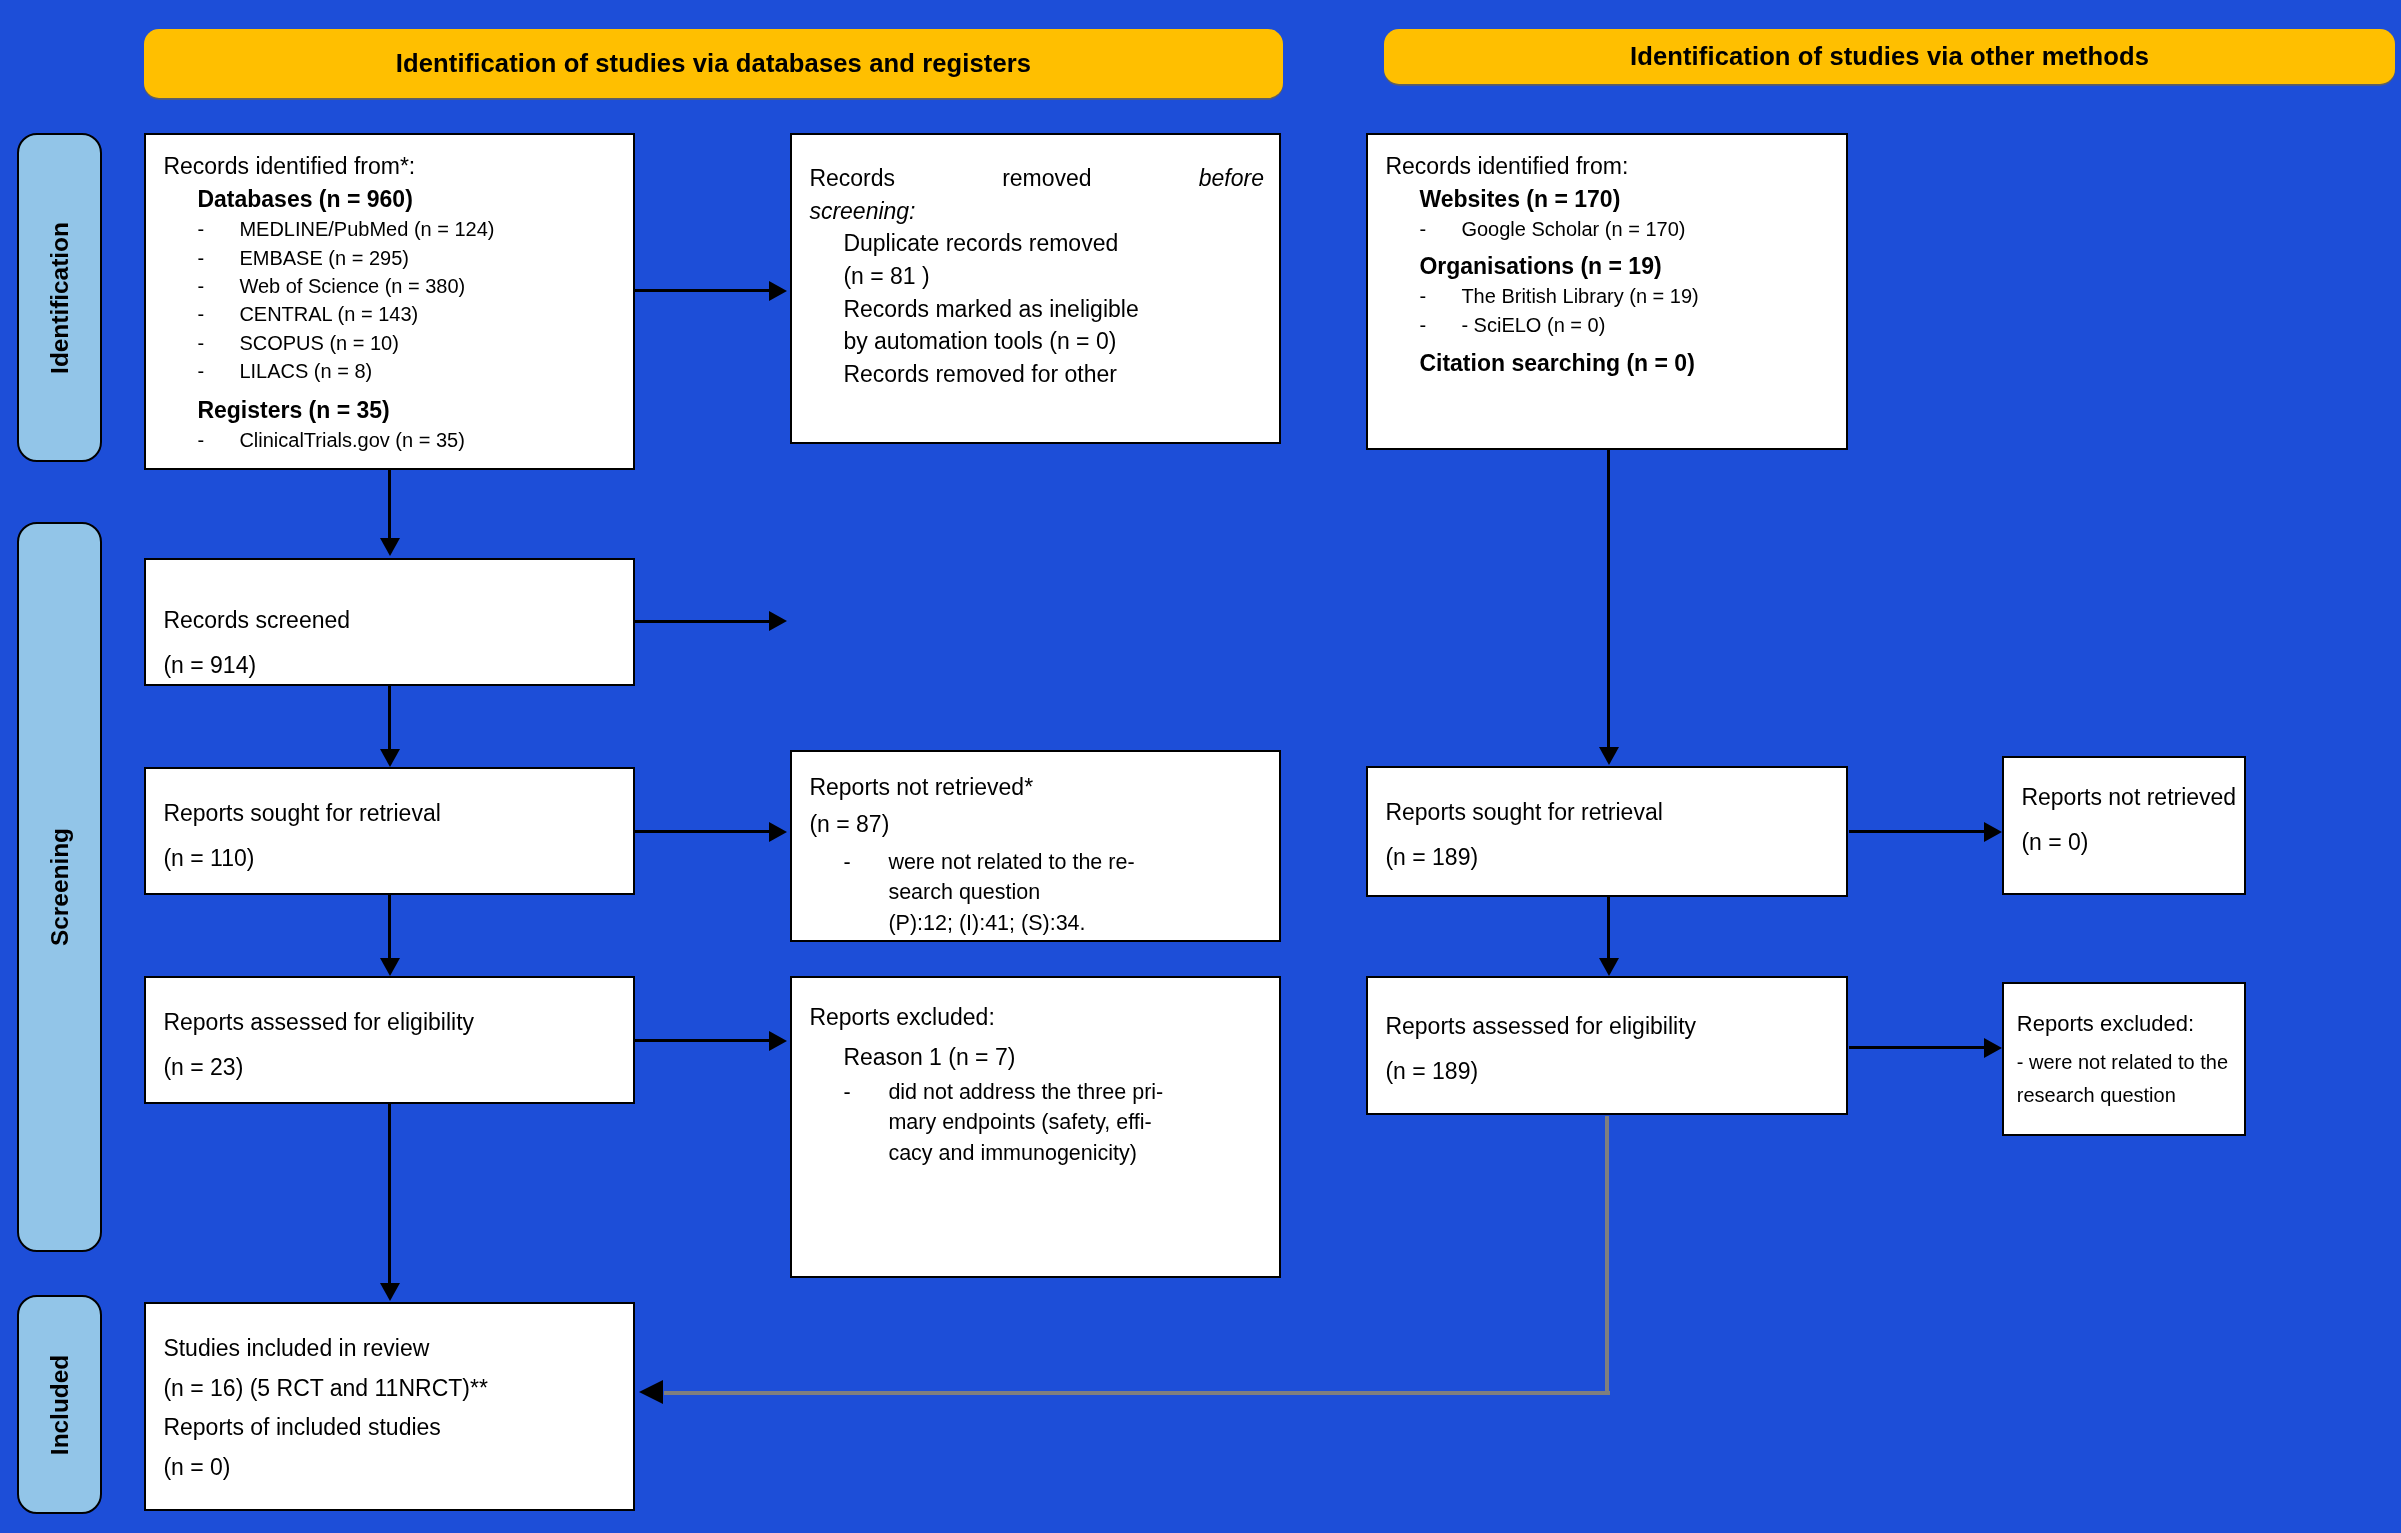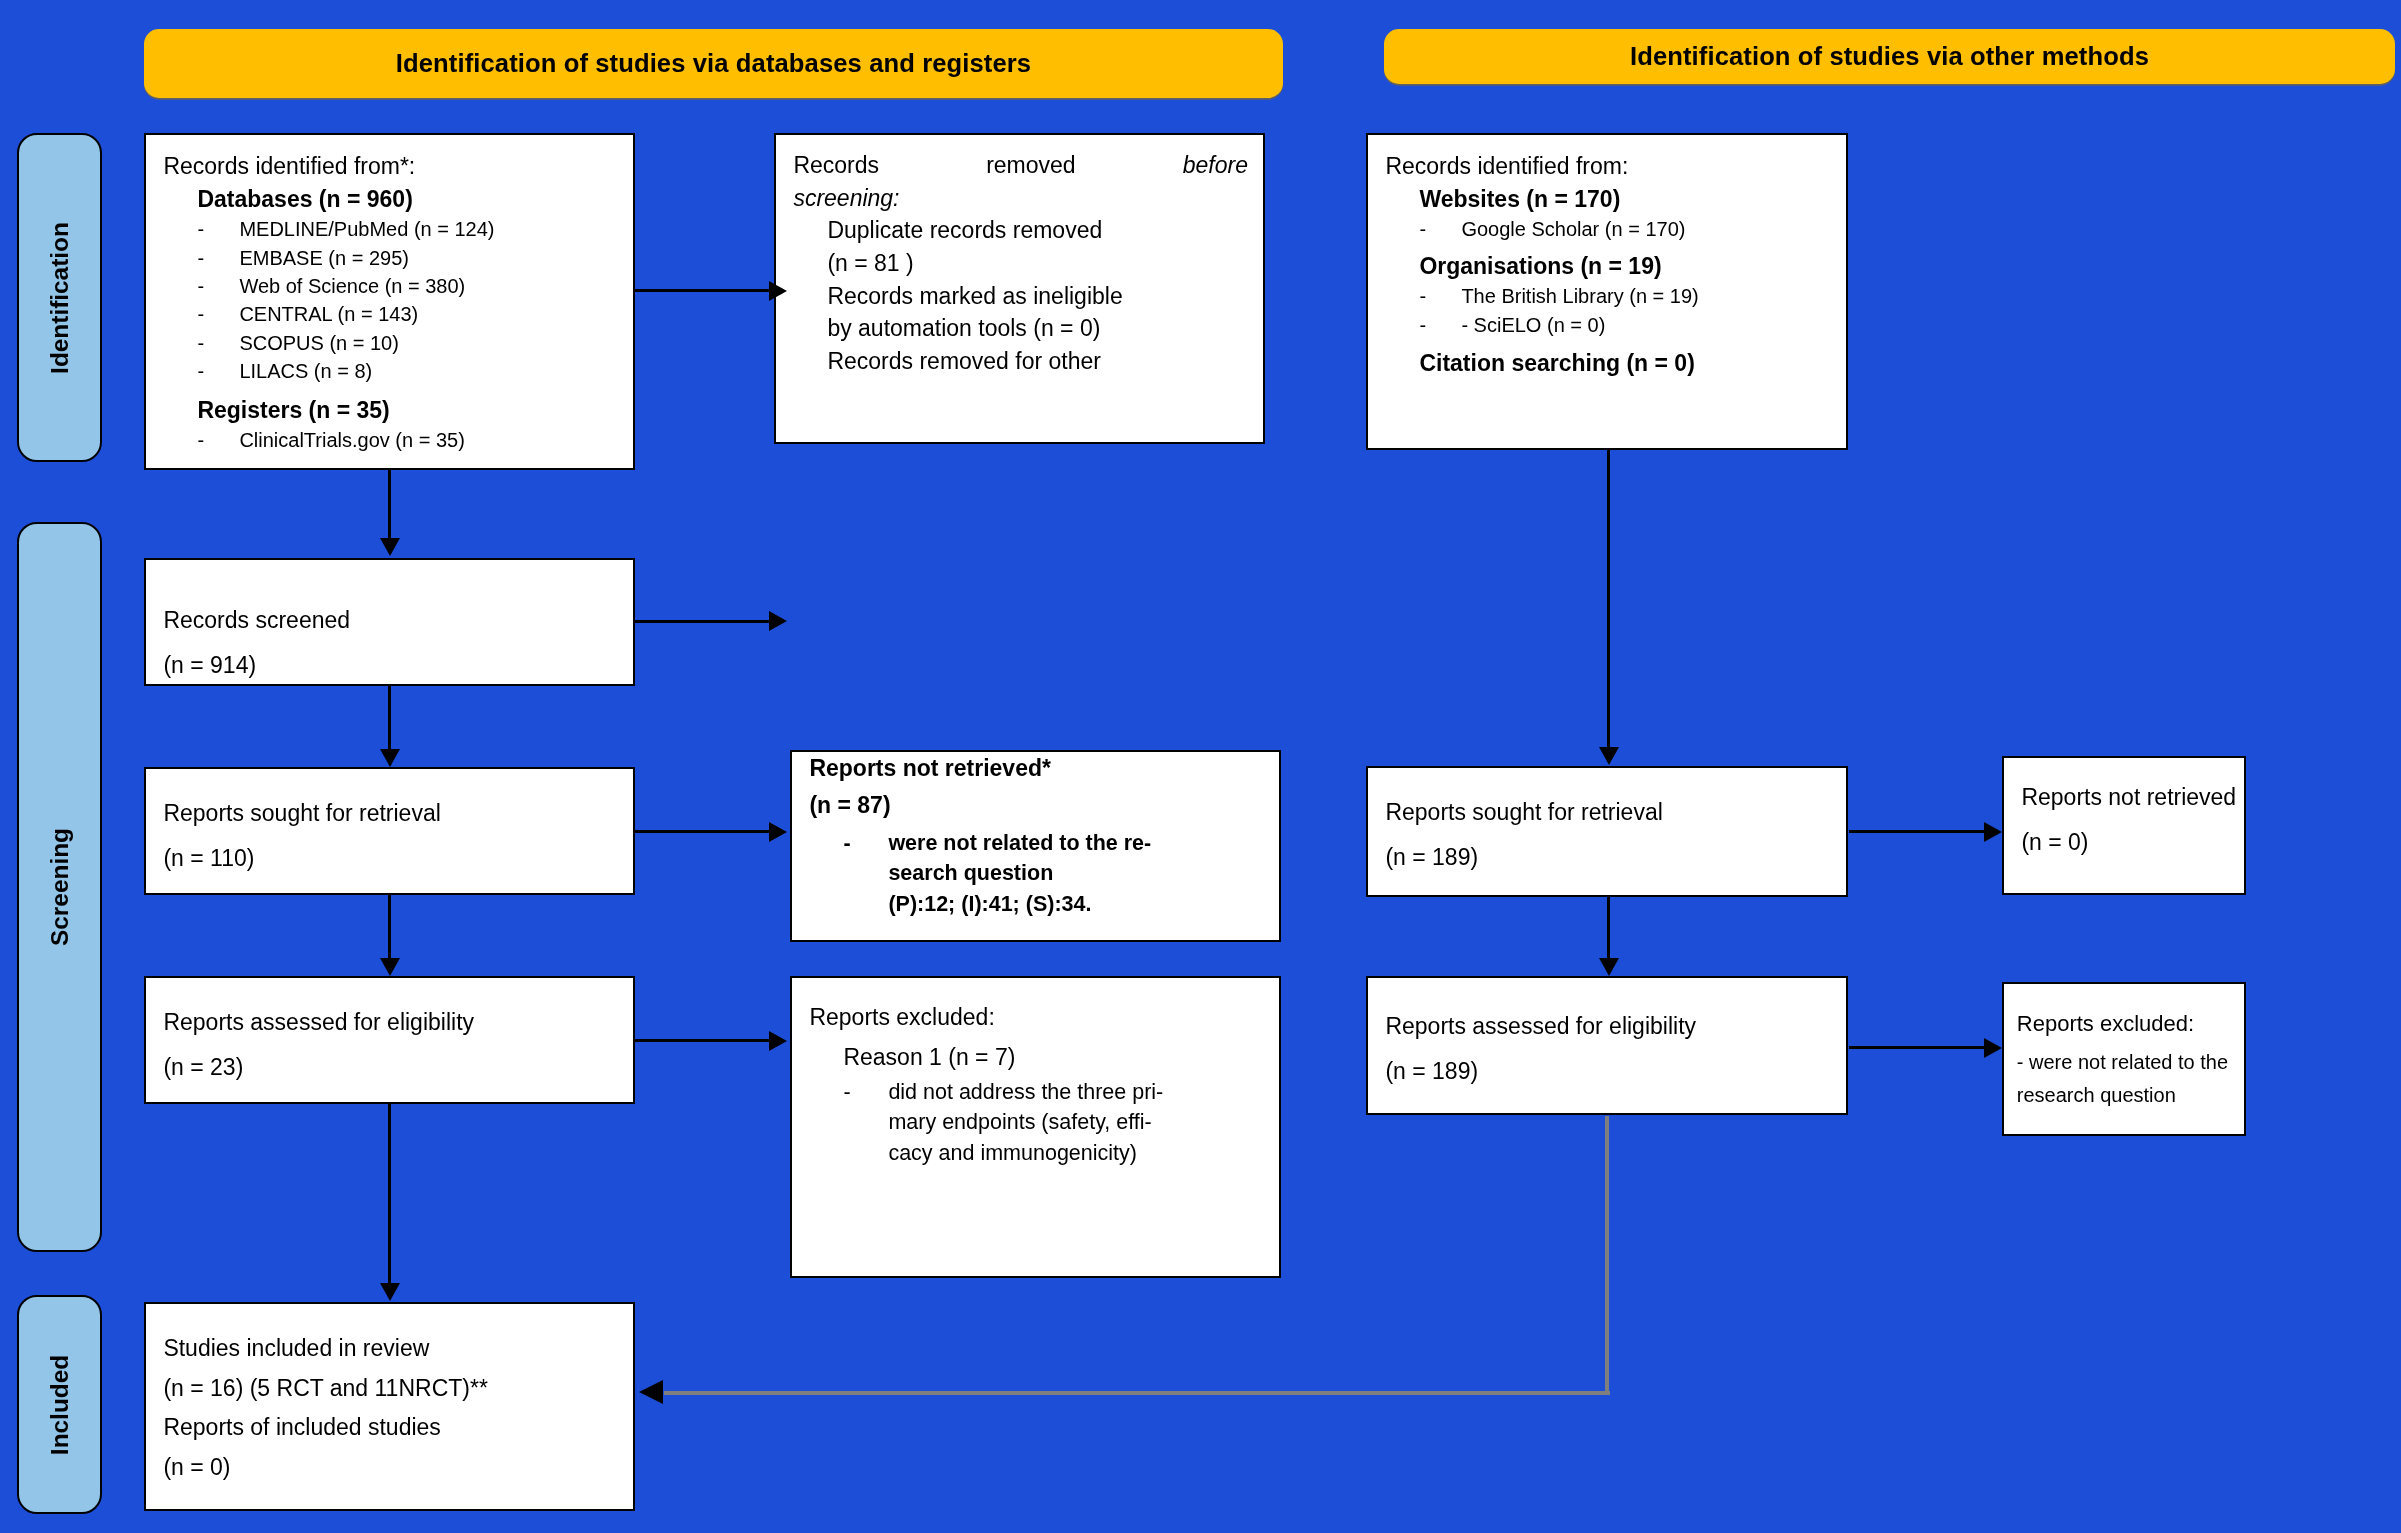--- a/index.html
+++ b/index.html
@@ -160,21 +160,21 @@
       <span class="txt">LILACS (n = 8)</span>
     </div>
 
     <div class="sub" style="margin-top:8.1px;">Registers (n = 35)</div>
     <div class="subitem">
       <span class="dash">-</span>
       <span class="txt">ClinicalTrials.gov (n = 35)</span>
     </div>
   </div>
 
-  <div class="box" style="left:774px; top:133px; width:491px; height:311px; padding-top:14px;">
+  <div class="box" style="left:790px; top:133px; width:491px; height:311px; padding-top:27px;">
     <div class="line just" style="display:flex; justify-content:space-between;">
       <span>Records</span>
       <span>removed</span>
       <span class="ital">before</span>
     </div>
     <div class="line ital">screening:</div>
 
     <div class="indent2 just" style="display:flex; justify-content:space-between;">
       <span>Duplicate records removed</span>
     </div>
@@ -210,21 +210,21 @@
     <div class="line">Records screened</div>
     <div class="line" style="margin-top:12.8px;">(n = 914)</div>
   </div>
 
 
   <div class="box" style="left:144px; top:767px; width:491px; height:128px; padding-top:28px;">
     <div class="line">Reports sought for retrieval</div>
     <div class="line" style="margin-top:12.8px;">(n = 110)</div>
   </div>
 
-  <div class="box" style="left:790px; top:750px; width:491px; height:192px; padding-top:0;font-weight:bold;">
+  <div class="box" style="left:790px; top:750px; width:491px; height:192px; padding-top:19px;">
     <div class="line">Reports not retrieved*</div>
     <div class="line" style="margin-top:4.6px;">(n = 87)</div>
     <div class="bul" style="margin-top:5.8px;">
       <span class="dash">-</span>
       <span class="txt">
         <span style="display:block;">were not related to the re-</span>
         <span style="display:block;">search question</span>
         <span style="display:block;">(P):12; (I):41; (S):34.</span>
       </span>
     </div>

